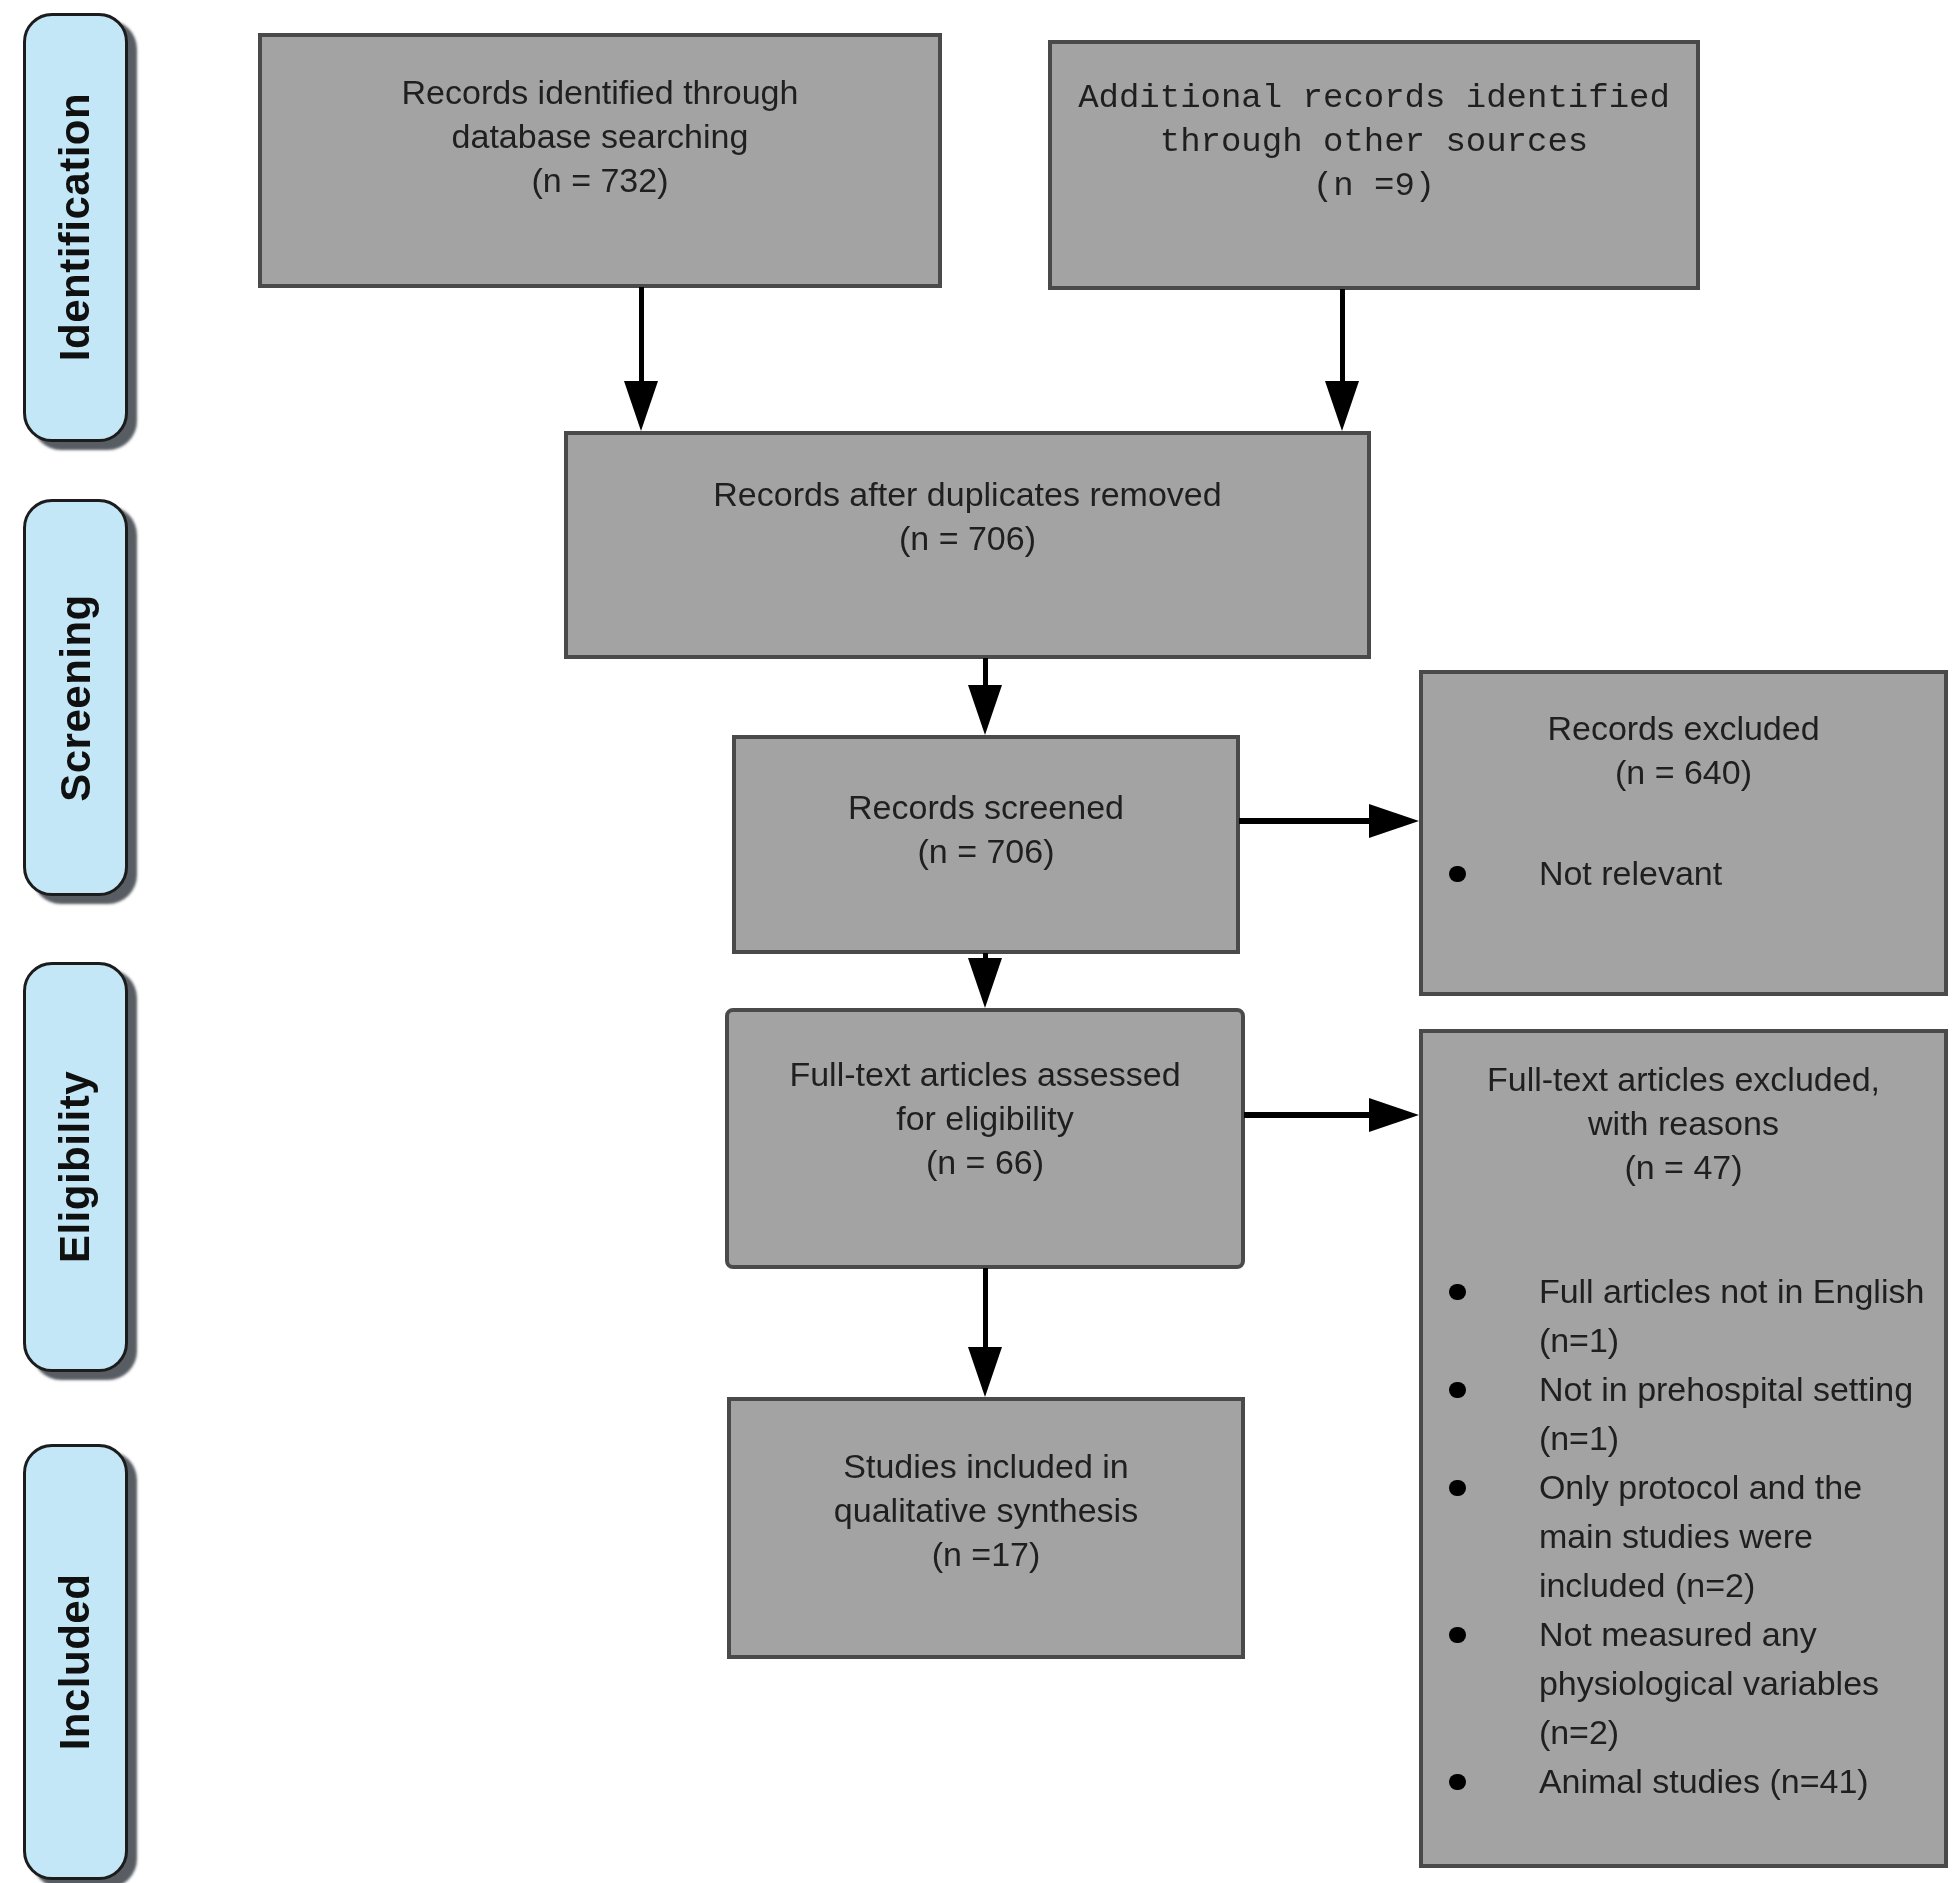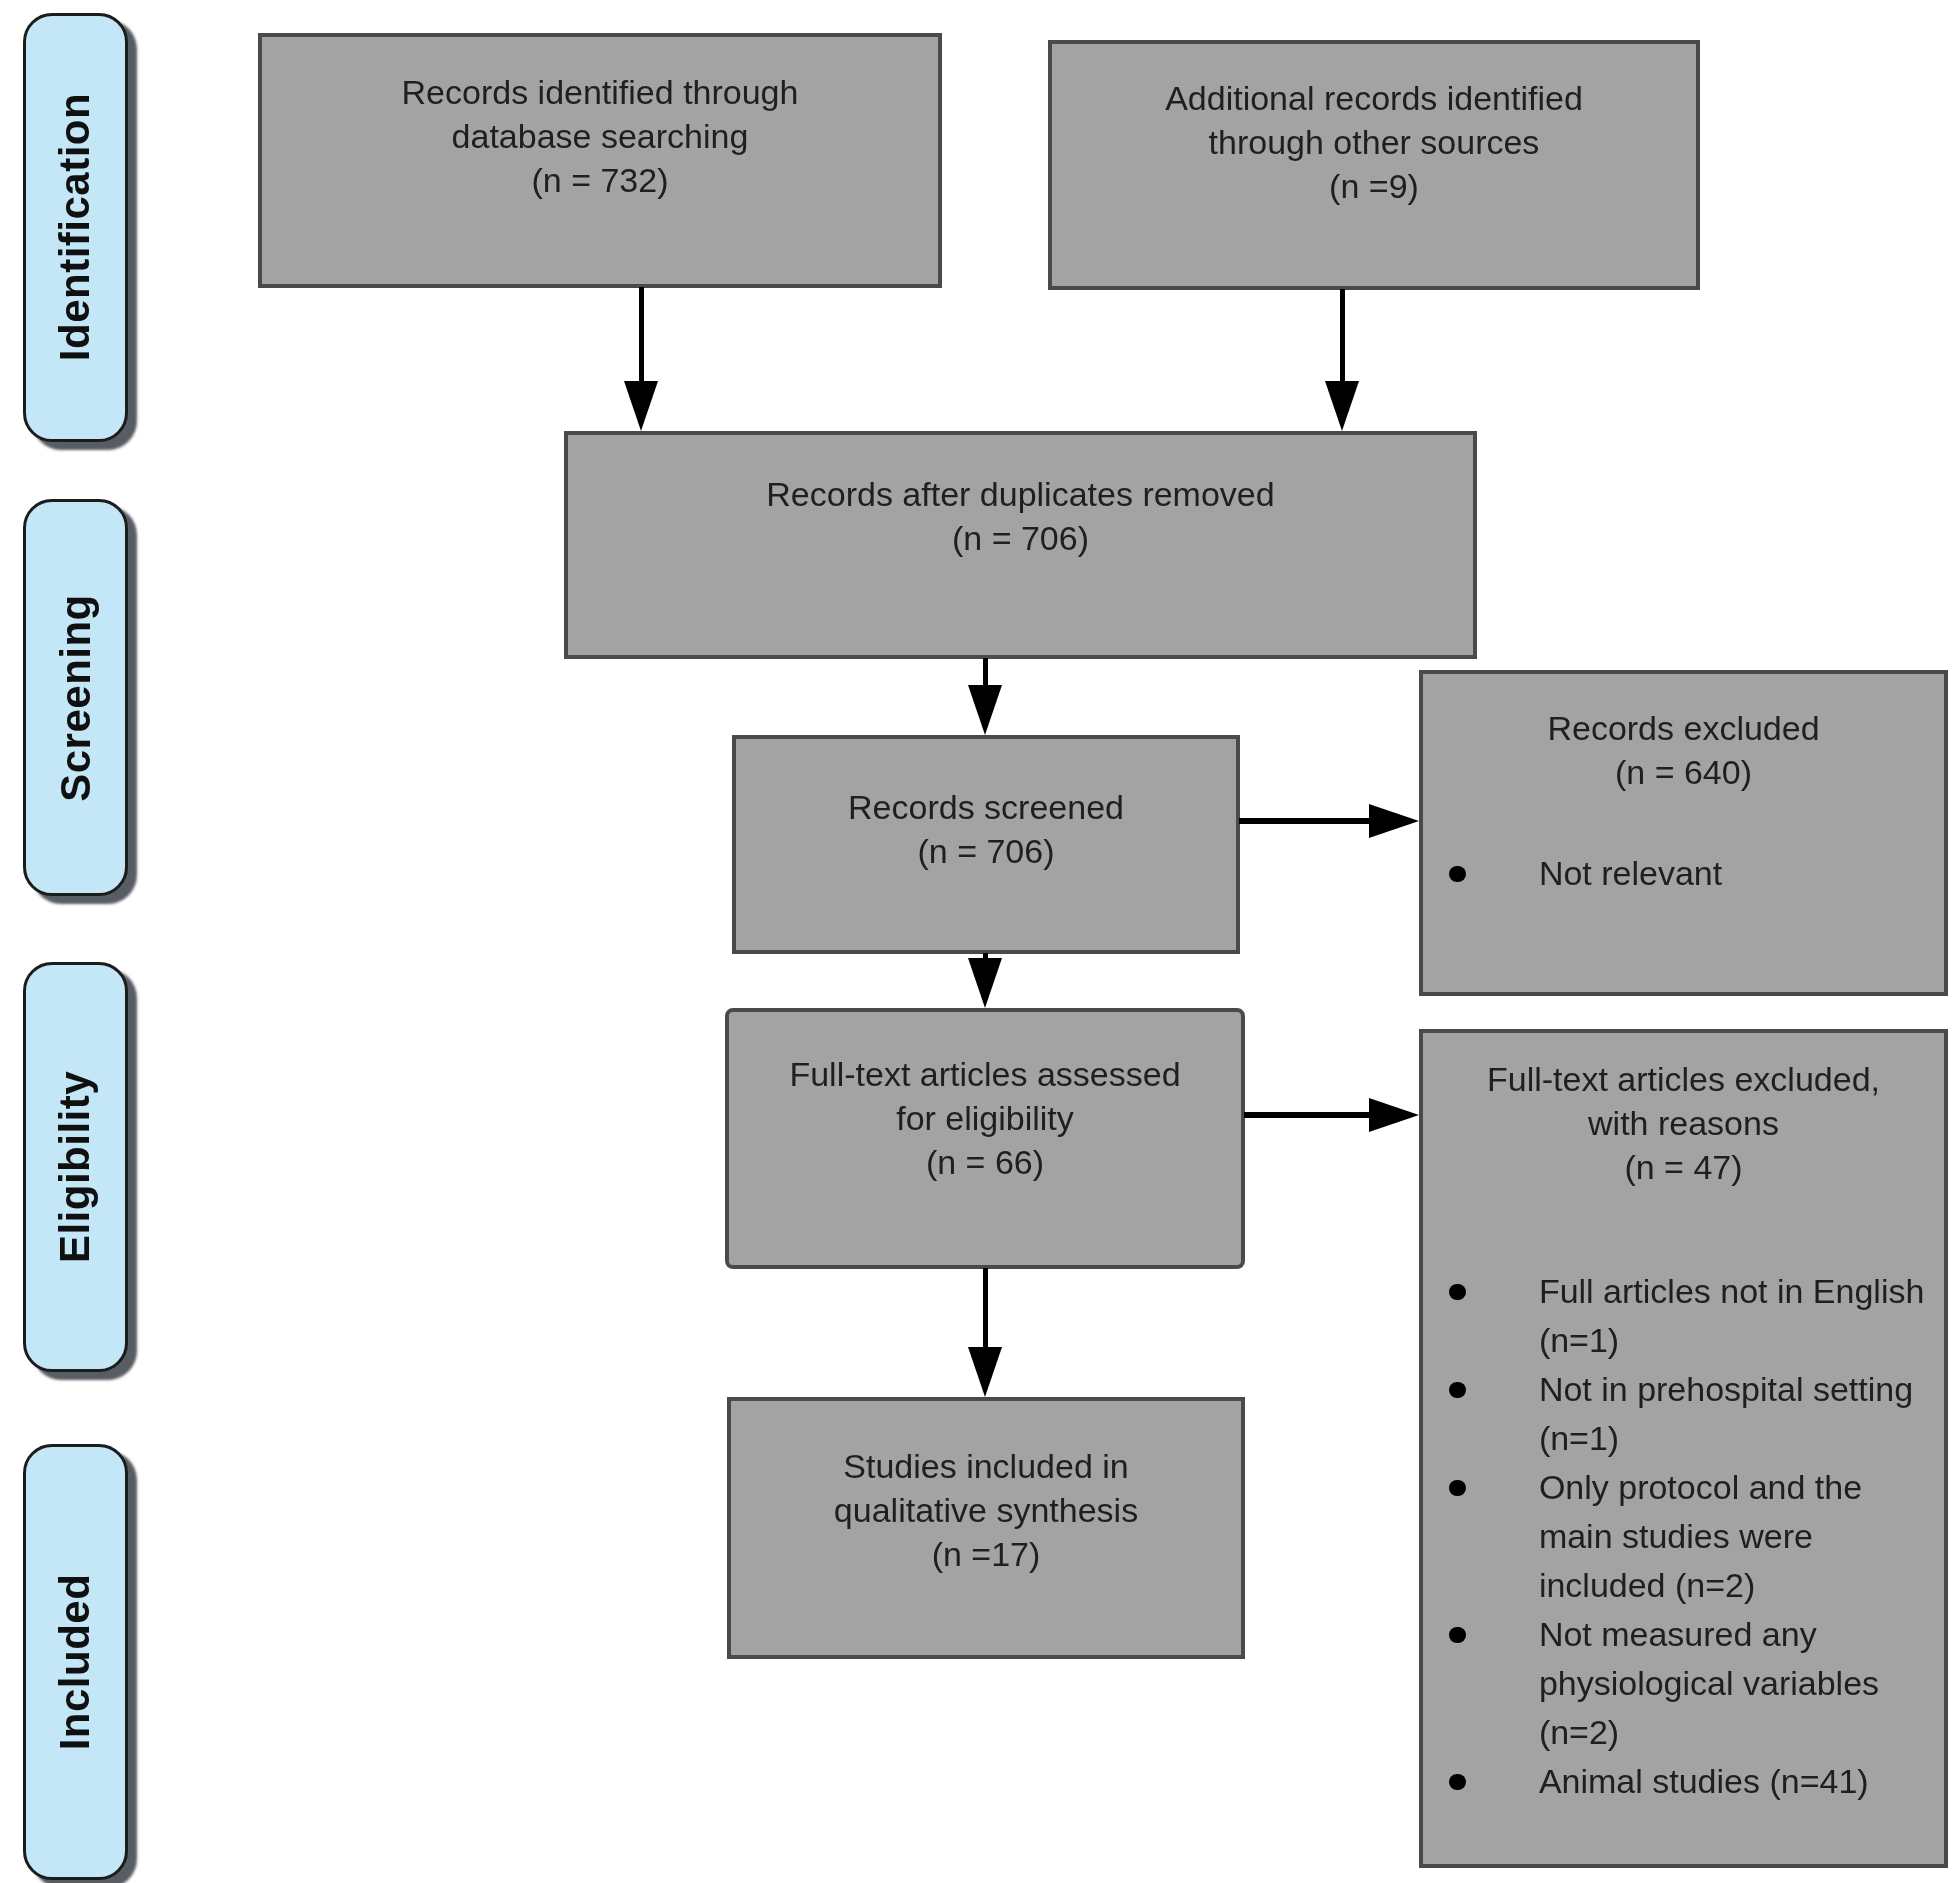--- a/index.html
+++ b/index.html
@@ -124,27 +124,27 @@
   <div class="stage" style="left:23px; top:1444px; width:105px; height:436px;">
     <span class="stage-text">Included</span>
   </div>
 
   <div class="fbox" style="left:258px; top:33px; width:684px; height:255px; padding:0 18px 50px;">
     <div>Records identified through</div>
     <div>database searching</div>
     <div>(n = 732)</div>
   </div>
 
-  <div class="fbox" style="left:1048px; top:40px; width:652px; height:250px; padding:0 18px 46px;">
+  <div class="fbox" style="left:1048px; top:40px; width:652px; height:250px; padding:0 18px 46px;font-family:Liberation Mono, monospace;">
     <div>Additional records identified</div>
     <div>through other sources</div>
     <div>(n =9)</div>
   </div>
 
-  <div class="fbox" style="left:564px; top:431px; width:913px; height:228px; padding:0 18px 59px;">
+  <div class="fbox" style="left:564px; top:431px; width:807px; height:228px; padding:0 18px 59px;">
     <div>Records after duplicates removed</div>
     <div>(n = 706)</div>
   </div>
 
   <div class="fbox" style="left:732px; top:735px; width:508px; height:219px; padding:0 18px 32px;">
     <div>Records screened</div>
     <div>(n = 706)</div>
   </div>
 
   <div class="fbox top-align" style="left:1419px; top:670px; width:529px; height:326px; padding:32px 13.7px 0;">

